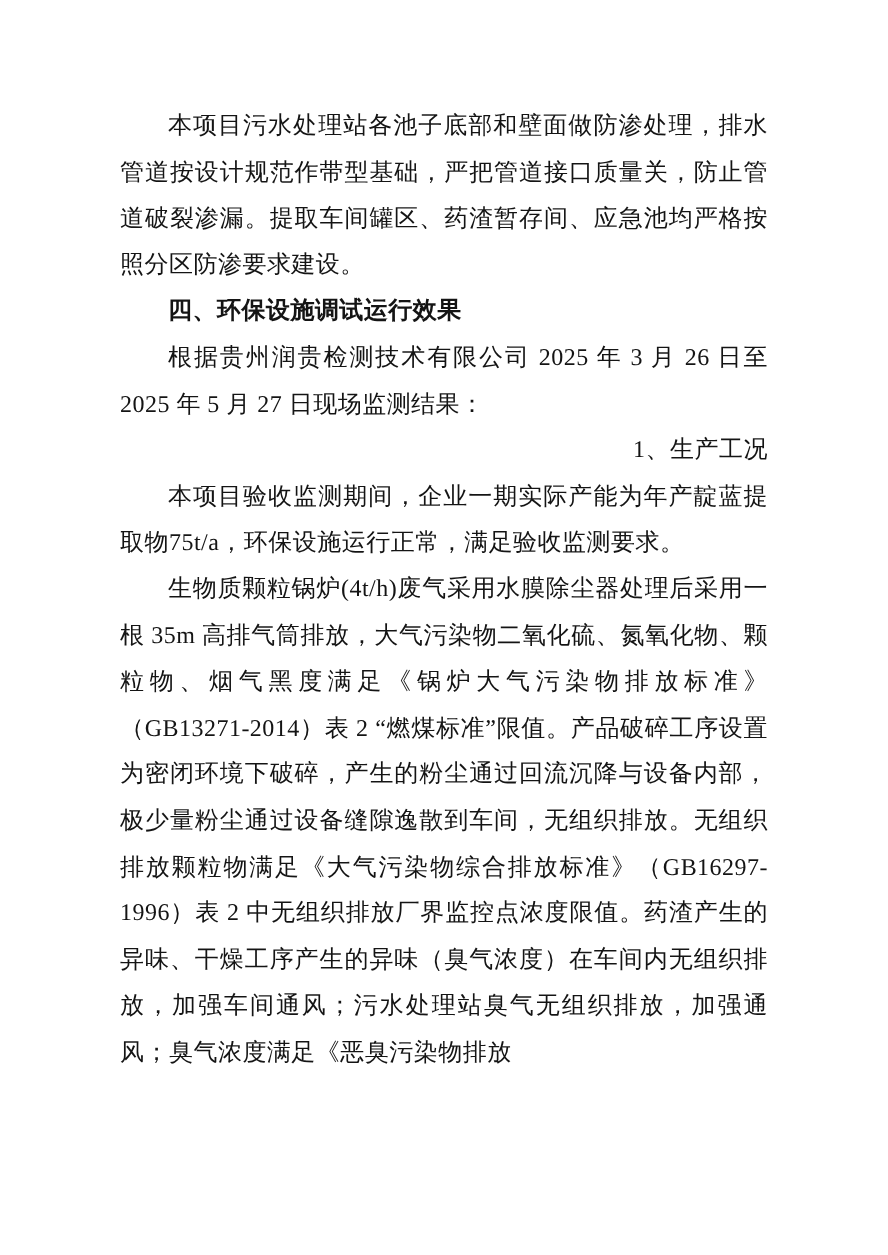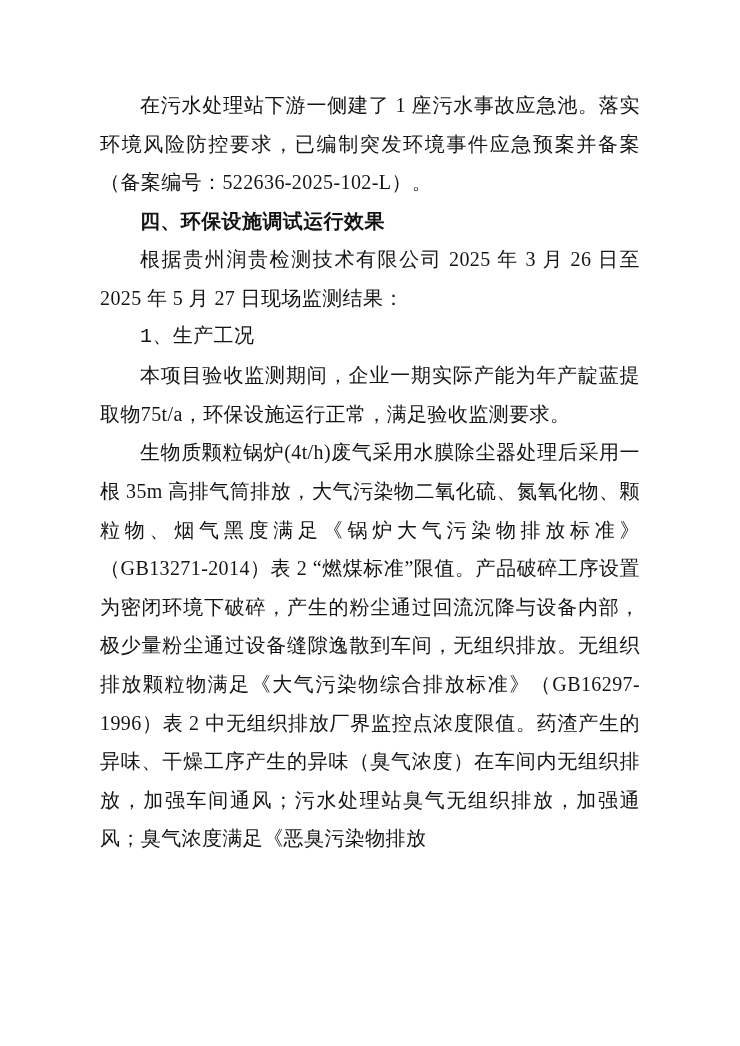--- a/index.html
+++ b/index.html
@@ -30,27 +30,26 @@
     text-align: justify;
     text-justify: inter-ideograph;
     letter-spacing: 0.4px;
     word-break: break-word;
   }
   .para.heading {
     font-weight: bold;
     text-align: left;
   }
   .para.subheading {
-    text-align: left;
-    font-family: Liberation Mono, monospace;
+    text-align: right;
   }
 </style>
 </head>
 <body>
 
 <div class="page">
-  <p class="para body">在污水处理站下游一侧建了 1 座污水事故应急池。落实环境风险防控要求，已编制突发环境事件应急预案并备案（备案编号：522636-2025-102-L）。</p>
+  <p class="para body">本项目污水处理站各池子底部和壁面做防渗处理，排水管道按设计规范作带型基础，严把管道接口质量关，防止管道破裂渗漏。提取车间罐区、药渣暂存间、应急池均严格按照分区防渗要求建设。</p>
   <p class="para heading">四、环保设施调试运行效果</p>
   <p class="para body">根据贵州润贵检测技术有限公司 2025 年 3 月 26 日至 2025 年 5 月 27 日现场监测结果：</p>
   <p class="para subheading">1、生产工况</p>
   <p class="para body">本项目验收监测期间，企业一期实际产能为年产靛蓝提取物75t/a，环保设施运行正常，满足验收监测要求。</p>
   <p class="para body">生物质颗粒锅炉(4t/h)废气采用水膜除尘器处理后采用一根 35m 高排气筒排放，大气污染物二氧化硫、氮氧化物、颗粒物、烟气黑度满足《锅炉大气污染物排放标准》（GB13271-2014）表 2 “燃煤标准”限值。产品破碎工序设置为密闭环境下破碎，产生的粉尘通过回流沉降与设备内部，极少量粉尘通过设备缝隙逸散到车间，无组织排放。无组织排放颗粒物满足《大气污染物综合排放标准》（GB16297-1996）表 2 中无组织排放厂界监控点浓度限值。药渣产生的异味、干燥工序产生的异味（臭气浓度）在车间内无组织排放，加强车间通风；污水处理站臭气无组织排放，加强通风；臭气浓度满足《恶臭污染物排放</p>
 </div>
 
 </body></html>

